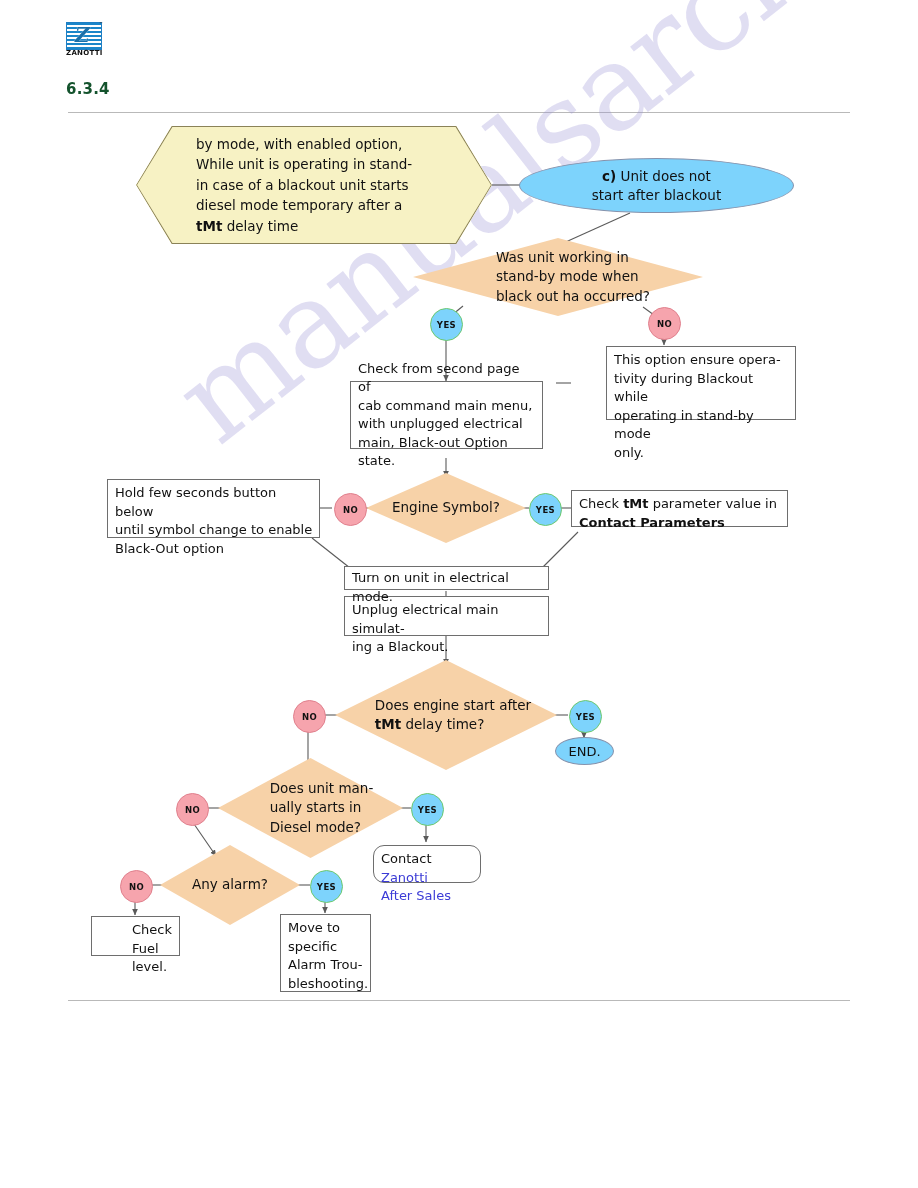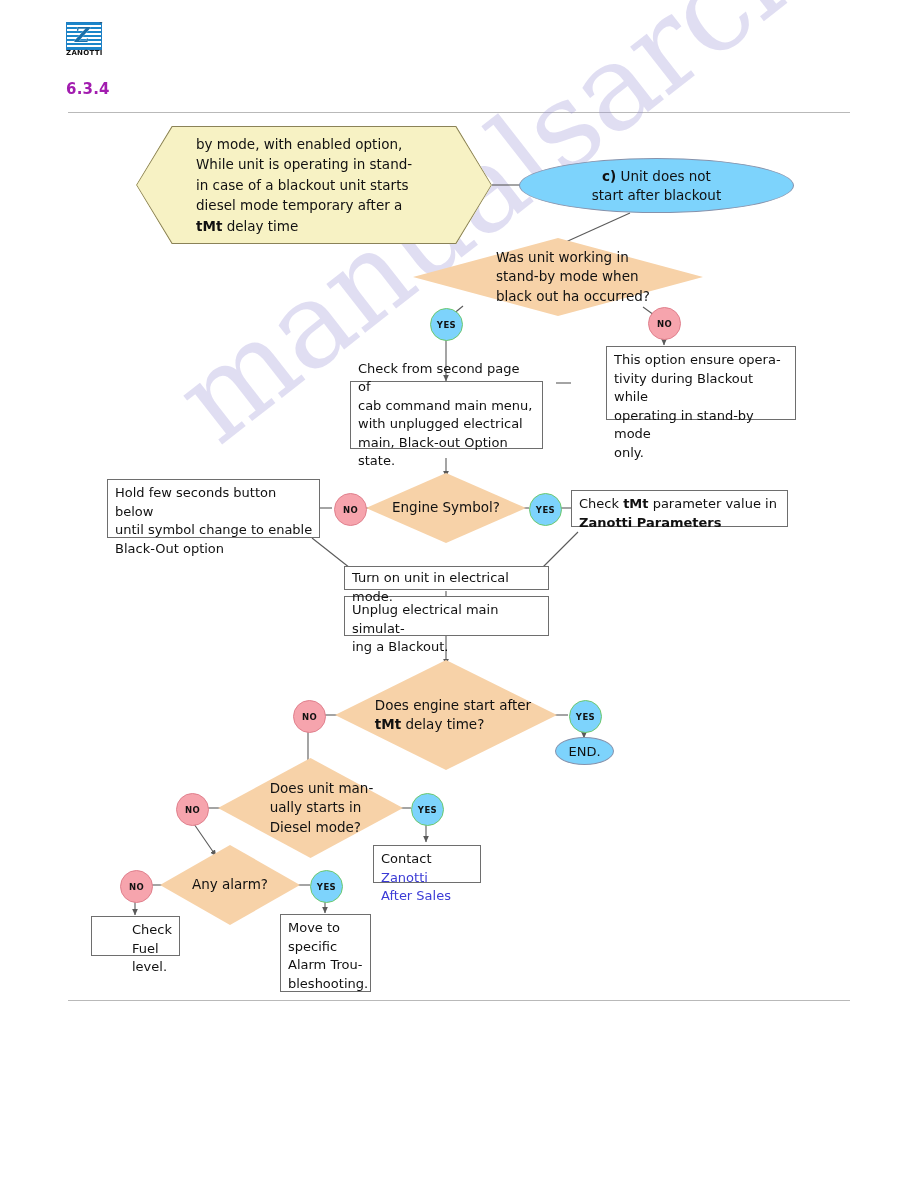--- a/index.html
+++ b/index.html
@@ -66,21 +66,21 @@
     font-weight: bold;
     letter-spacing: 0.3px;
     color: #111;
   }
   .section-no {
     position: absolute;
     left: 66px;
     top: 80px;
     font-size: 15px;
     font-weight: bold;
-    color: #a21caf;
+    color: #14532d;
     letter-spacing: 0.2px;
   }
   .rule {
     position: absolute;
     left: 68px;
     width: 782px;
     height: 1px;
     background: #b9b9b9;
   }
   .rule-top { top: 112px; }
@@ -382,21 +382,21 @@
   <div class="badge badge-no" style="left:334px; top:493px; width:31px; height:31px;">
     <span>NO</span>
   </div>
   <div class="badge badge-yes" style="left:529px; top:493px; width:31px; height:31px;">
     <span>YES</span>
   </div>
 
   <div class="node box" style="left:571px; top:490px; width:217px; height:37px;">
     <div class="node-text">
       <div><span>Check </span><b>tMt</b><span> parameter value in</span></div>
-      <div><b>Zanotti Parameters</b></div>
+      <div><b>Contact Parameters</b></div>
     </div>
   </div>
 
   <div class="node box" style="left:344px; top:566px; width:205px; height:24px;">
     <div class="node-text" style="padding-top:2px;">Turn on unit in electrical mode.</div>
   </div>
 
   <div class="node box" style="left:344px; top:596px; width:205px; height:40px;">
     <div class="node-text">
       <div>Unplug electrical main simulat-</div>
@@ -436,21 +436,21 @@
     </div>
   </div>
 
   <div class="badge badge-no" style="left:176px; top:793px; width:31px; height:31px;">
     <span>NO</span>
   </div>
   <div class="badge badge-yes" style="left:411px; top:793px; width:31px; height:31px;">
     <span>YES</span>
   </div>
 
-  <div class="node box" style="left:373px; top:845px; width:108px; height:38px;">
+  <div class="node box" style="left:373px; top:845px; width:108px; height:38px;border-radius:11px;">
     <div class="node-text">
       <div><span>Contact </span><span class="link">Zanotti</span></div>
       <div><span class="link">After Sales</span></div>
     </div>
   </div>
 
   <div class="diamond-wrap" style="left:160px; top:845px; width:140px; height:80px;">
     <div class="diamond-shape"></div>
     <div class="node-text">Any alarm?</div>
   </div>

